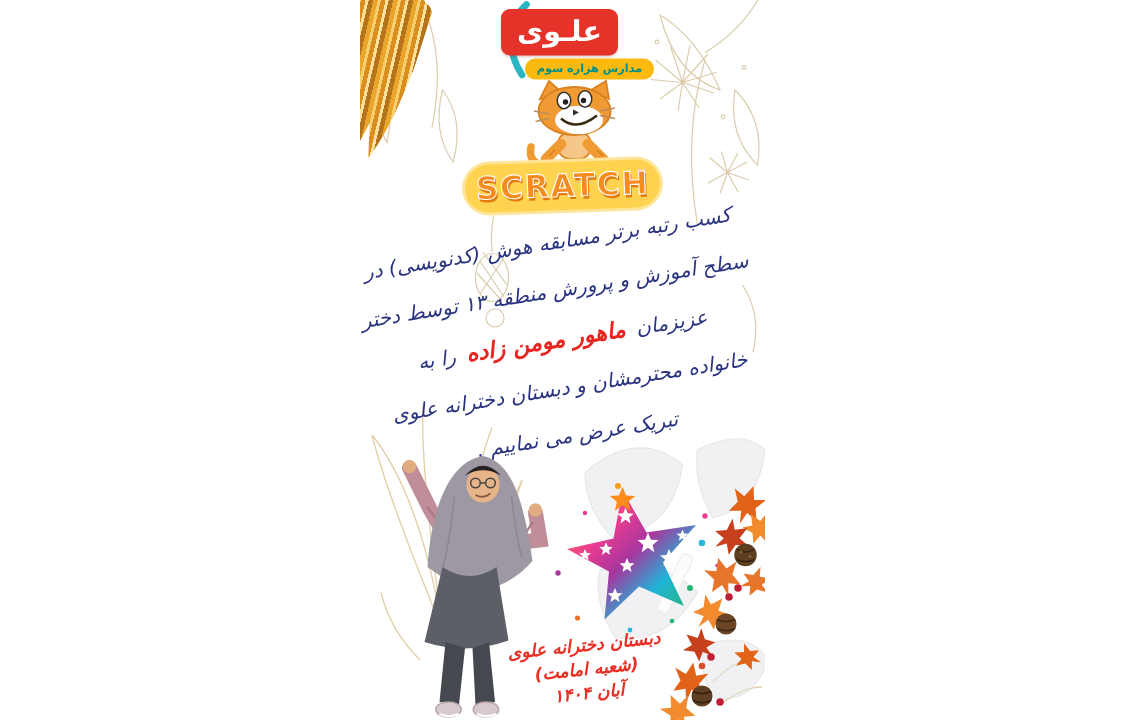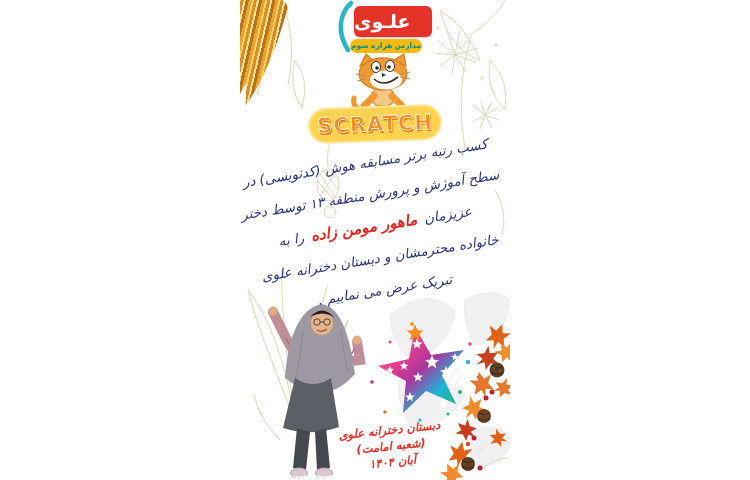--- a/index.html
+++ b/index.html
@@ -9,24 +9,24 @@
   .bg-art{position:absolute;left:0;top:0;z-index:0;}
   
   .gold-stroke{position:absolute;left:2px;top:-8px;width:50px;height:132px;z-index:1;
      transform:rotate(16deg);transform-origin:50% 0;
      background:repeating-linear-gradient(87deg,#b5741c 0 3px,#eaa62c 3px 6px,#f7cf6e 6px 8px,#d98e1f 8px 11px,#fbe09a 11px 13px);
      border-radius:45% 55% 60% 40%/6% 9% 92% 88%;
      clip-path:polygon(0% 0%,100% 0%,97% 38%,78% 97%,60% 70%,43% 100%,24% 58%,0% 26%);}
   
   .logo{position:absolute;left:94px;top:0;width:100px;height:56px;z-index:3;}
   .logo-crescent{position:absolute;left:0;top:0;}
-  .logo-red{position:absolute;left:20px;top:6px;width:78px;height:31px;background:#e5332a;border-radius:6px;
-      color:#ffffff;font-weight:bold;font-size:19px;line-height:30px;text-align:left;direction:rtl;
+  .logo-red{position:absolute;left:0;top:6px;width:78px;height:31px;background:#e5332a;border-radius:6px;
+      color:#ffffff;font-weight:bold;font-size:19px;line-height:30px;text-align:center;direction:rtl;
       box-shadow:0 1px 2px rgba(120,40,20,.25);}
-  .logo-yellow{position:absolute;left:16px;top:39px;width:72px;height:14px;background:#fcb90f;border-radius:7px;
+  .logo-yellow{position:absolute;left:16px;top:39px;width:86px;height:14px;background:#fcb90f;border-radius:7px;
       color:#008f86;font-weight:bold;font-size:7.5px;line-height:14px;text-align:center;direction:rtl;}
   .cat{position:absolute;left:102px;top:52px;z-index:3;}
   .wordmark-wrap{position:absolute;left:70px;top:108px;width:130px;height:32px;z-index:3;
       display:flex;align-items:center;justify-content:center;background:#ffd34f;border-radius:16px;
       transform:rotate(-2deg);box-shadow:0 0 0 2px #ffe59a;}
   .wordmark{font-weight:bold;font-size:21px;letter-spacing:1px;color:#f68b1f;
       -webkit-text-stroke:0.7px #ffffff;text-shadow:1px 2px 0 #e07b10;}
   
   .message{position:absolute;left:-10px;top:146px;width:290px;z-index:3;transform:rotate(-9deg);
       direction:rtl;text-align:center;color:#2a3480;font-size:13.5px;font-style:italic;line-height:32px;white-space:nowrap;}

